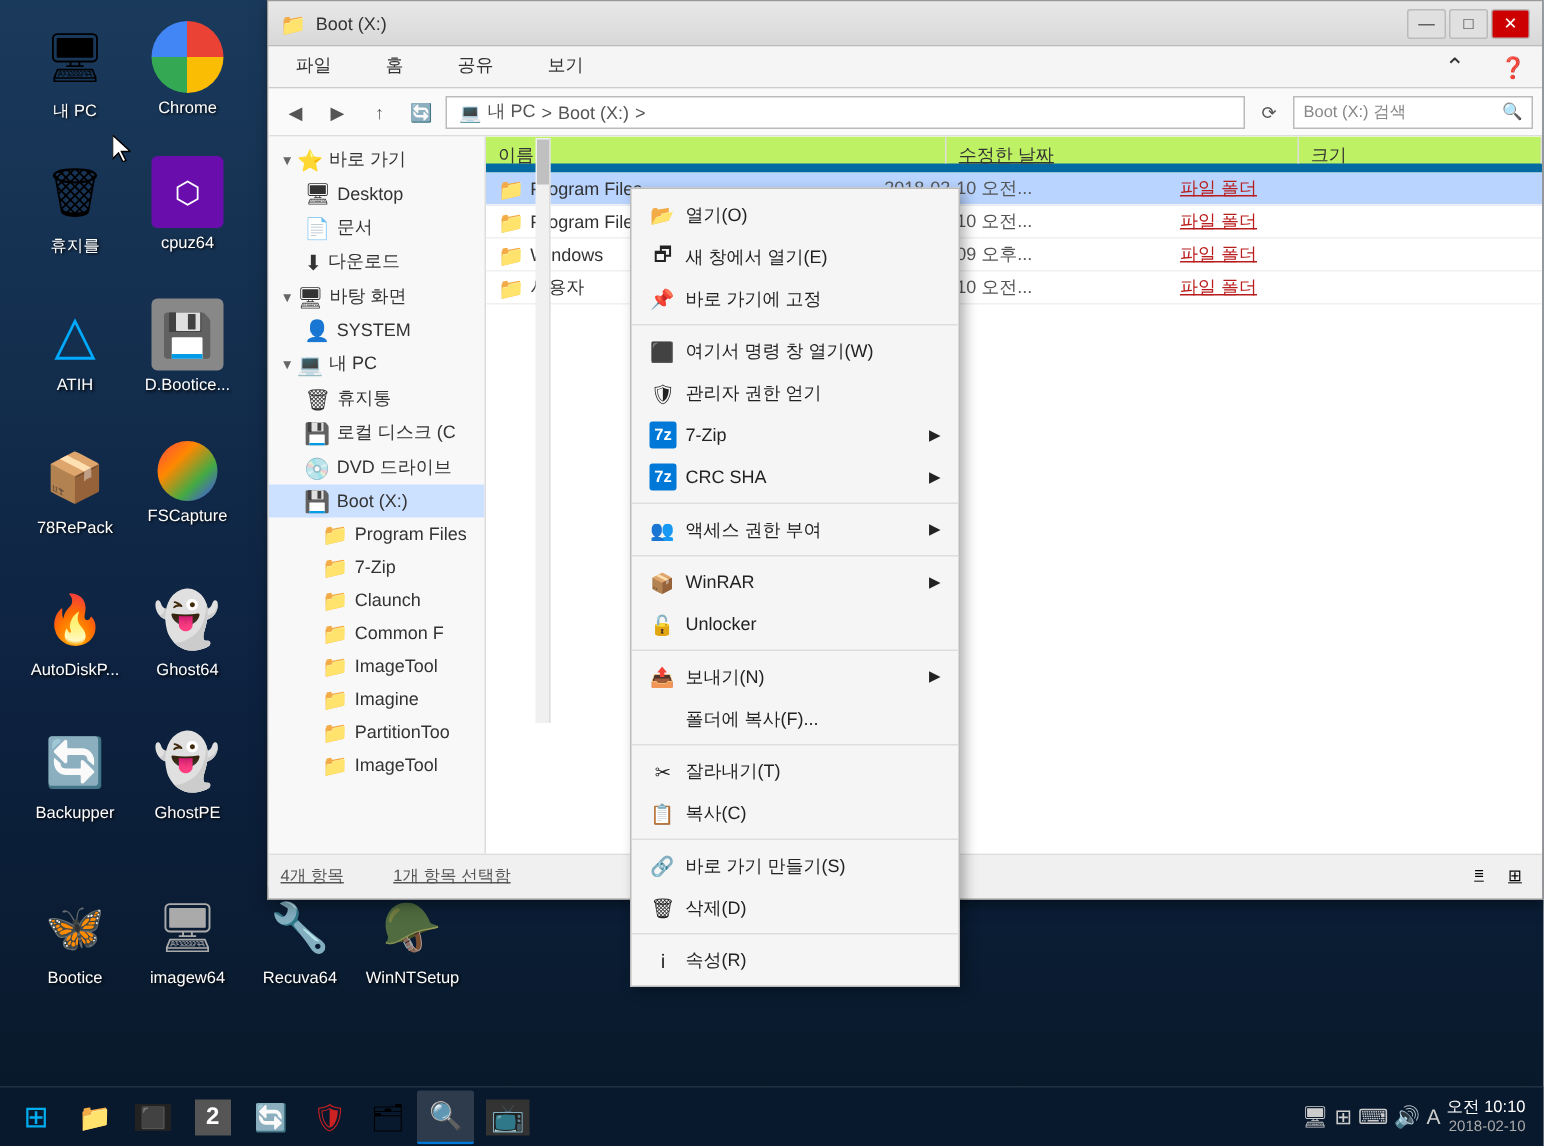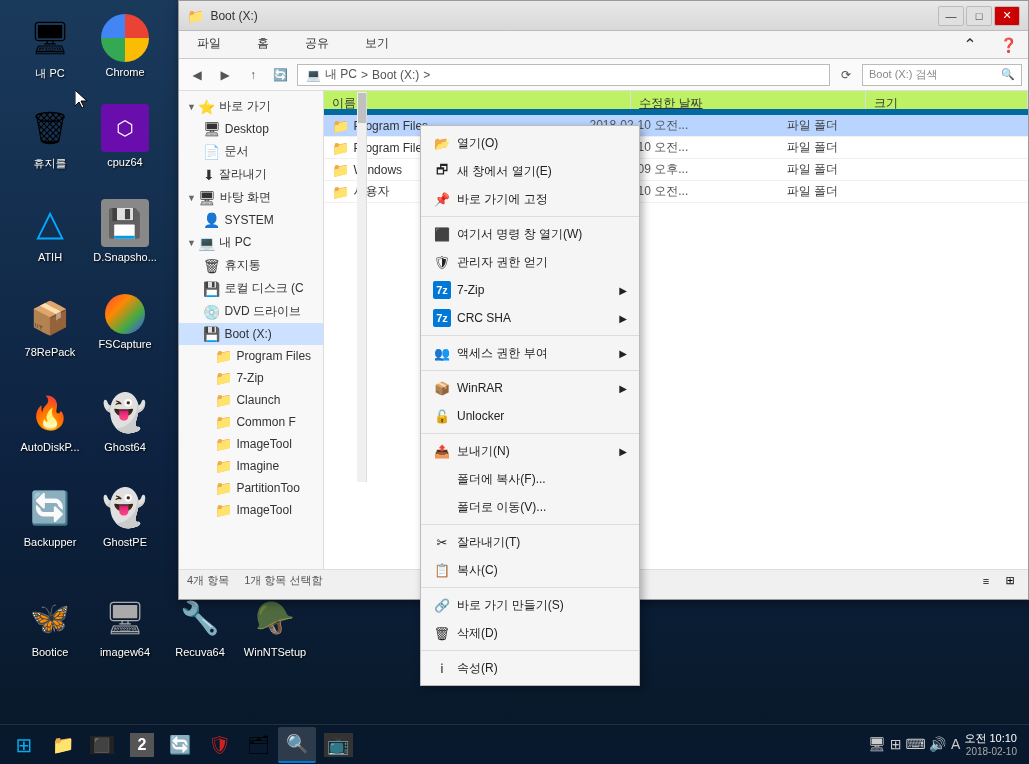--- a/index.html
+++ b/index.html
@@ -203,34 +203,35 @@
     .file-row {
       display: flex;
       align-items: center;
       height: 22px;
       border-bottom: 1px solid #f0f0f0;
       cursor: pointer;
     }
     .file-row.selected { background: #b8d4ff; }
     .file-row .file-name { flex: 2; padding: 0 8px; font-size: 12px; color: #333; display: flex; align-items: center; }
     .file-row .file-date { flex: 1.5; padding: 0 8px; font-size: 12px; color: #555; }
-    .file-row .file-type { flex: 1; padding: 0 8px; font-size: 12px; color: #404040; }
+    .file-row .file-type { flex: 1; padding: 0 8px; font-size: 12px; color: #b91c1c; text-decoration: underline; }
     .file-row .file-size { flex: 0.8; padding: 0 8px; font-size: 12px; color: #555; text-align: right; }
     .file-icon { font-size: 14px; margin-right: 4px; }
     .folder-icon { color: #f5a623; }
 
     .status-bar {
       height: 22px;
       background: #f0f0f0;
       border-top: 1px solid #ddd;
       display: flex;
-      align-items: center;
+      align-items: flex-end;
       padding: 0 8px;
       font-size: 11px;
       color: #555;
+      text-decoration: underline;
     }
     .status-bar .status-right {
       margin-left: auto;
       display: flex;
       gap: 4px;
     }
     .view-btn {
       width: 20px; height: 16px;
       background: none;
       border: 1px solid transparent;
@@ -343,21 +344,21 @@
   <div class="icon-label">cpuz64</div>
 </div>
 
 <div class="desktop-icon atih-icon">
   <div class="icon-img" style="color: #00aaff; font-size: 36px;">△</div>
   <div class="icon-label">ATIH</div>
 </div>
 
 <div class="desktop-icon dsnap-icon">
   <div class="icon-img" style="background: #888; border-radius: 4px; color: white; font-size:28px; display:flex;align-items:center;justify-content:center;">💾</div>
-  <div class="icon-label">D.Snapsho...</div>
+  <div class="icon-label">D.Bootice...</div>
 </div>
 
 <div class="desktop-icon repack-icon">
   <div class="icon-img" style="color: #ff8800; font-size:32px;">📦</div>
   <div class="icon-label">78RePack</div>
 </div>
 
 <div class="desktop-icon fscap-icon">
   <div class="icon-img" style="background: linear-gradient(135deg,#ff4444,#ff8800,#44aa44,#4444ff); border-radius: 50%; width:40px;height:40px;"></div>
   <div class="icon-label">FSCapture</div>
@@ -458,21 +459,21 @@
       <div class="sidebar-item" style="padding-left:24px;">
         <span class="s-icon">🖥</span>
         <span>Desktop</span>
       </div>
       <div class="sidebar-item" style="padding-left:24px;">
         <span class="s-icon">📄</span>
         <span>문서</span>
       </div>
       <div class="sidebar-item" style="padding-left:24px;">
         <span class="s-icon">⬇</span>
-        <span>잘라내기</span>
+        <span>다운로드</span>
       </div>
       <div class="sidebar-item">
         <span class="sidebar-expand">▼</span>
         <span class="s-icon">🖥</span>
         <span>바탕 화면</span>
       </div>
       <div class="sidebar-item" style="padding-left:24px;">
         <span class="s-icon">👤</span>
         <span>SYSTEM</span>
       </div>
@@ -573,21 +574,21 @@
         </div>
         <div class="file-date">2018-02-10 오전...</div>
         <div class="file-type">파일 폴더</div>
         <div class="file-size"></div>
       </div>
     </div>
   </div>
 
   <div class="status-bar">
     <span>4개 항목</span>
-    <span style="margin-left:15px;">1개 항목 선택함</span>
+    <span style="margin-left:33px;">1개 항목 선택함</span>
     <div class="status-right">
       <button class="view-btn">≡</button>
       <button class="view-btn">⊞</button>
     </div>
   </div>
 </div>
 
 <div class="context-menu">
   <div class="ctx-item">
     <span class="ctx-icon">📂</span>
@@ -638,24 +639,20 @@
   </div>
   <div class="ctx-separator"></div>
   <div class="ctx-item">
     <span class="ctx-icon">📤</span>
     <span>보내기(N)</span>
     <span class="ctx-arrow">▶</span>
   </div>
   <div class="ctx-item">
     <span class="ctx-icon"></span>
     <span>폴더에 복사(F)...</span>
-  </div>
-  <div class="ctx-item">
-    <span class="ctx-icon"></span>
-    <span>폴더로 이동(V)...</span>
   </div>
   <div class="ctx-separator"></div>
   <div class="ctx-item">
     <span class="ctx-icon">✂</span>
     <span>잘라내기(T)</span>
   </div>
   <div class="ctx-item">
     <span class="ctx-icon">📋</span>
     <span>복사(C)</span>
   </div>

